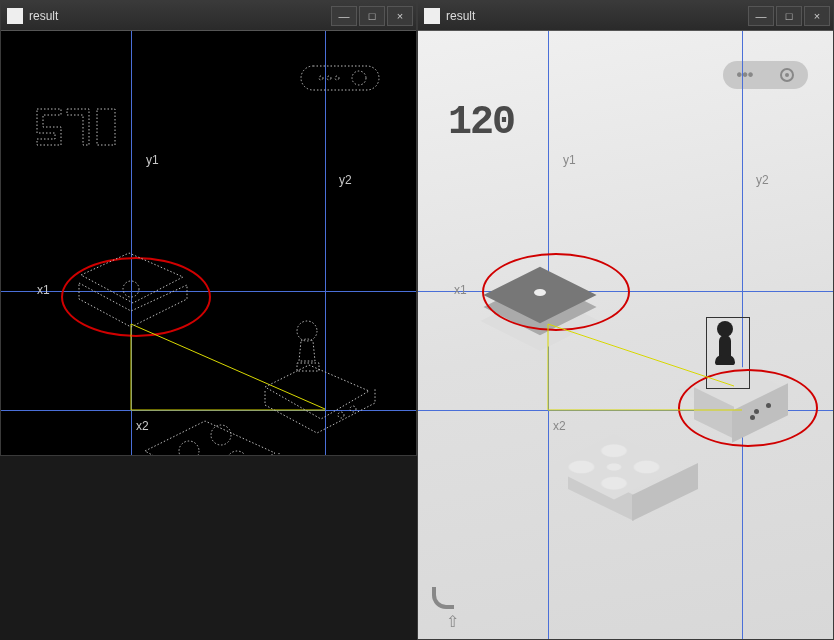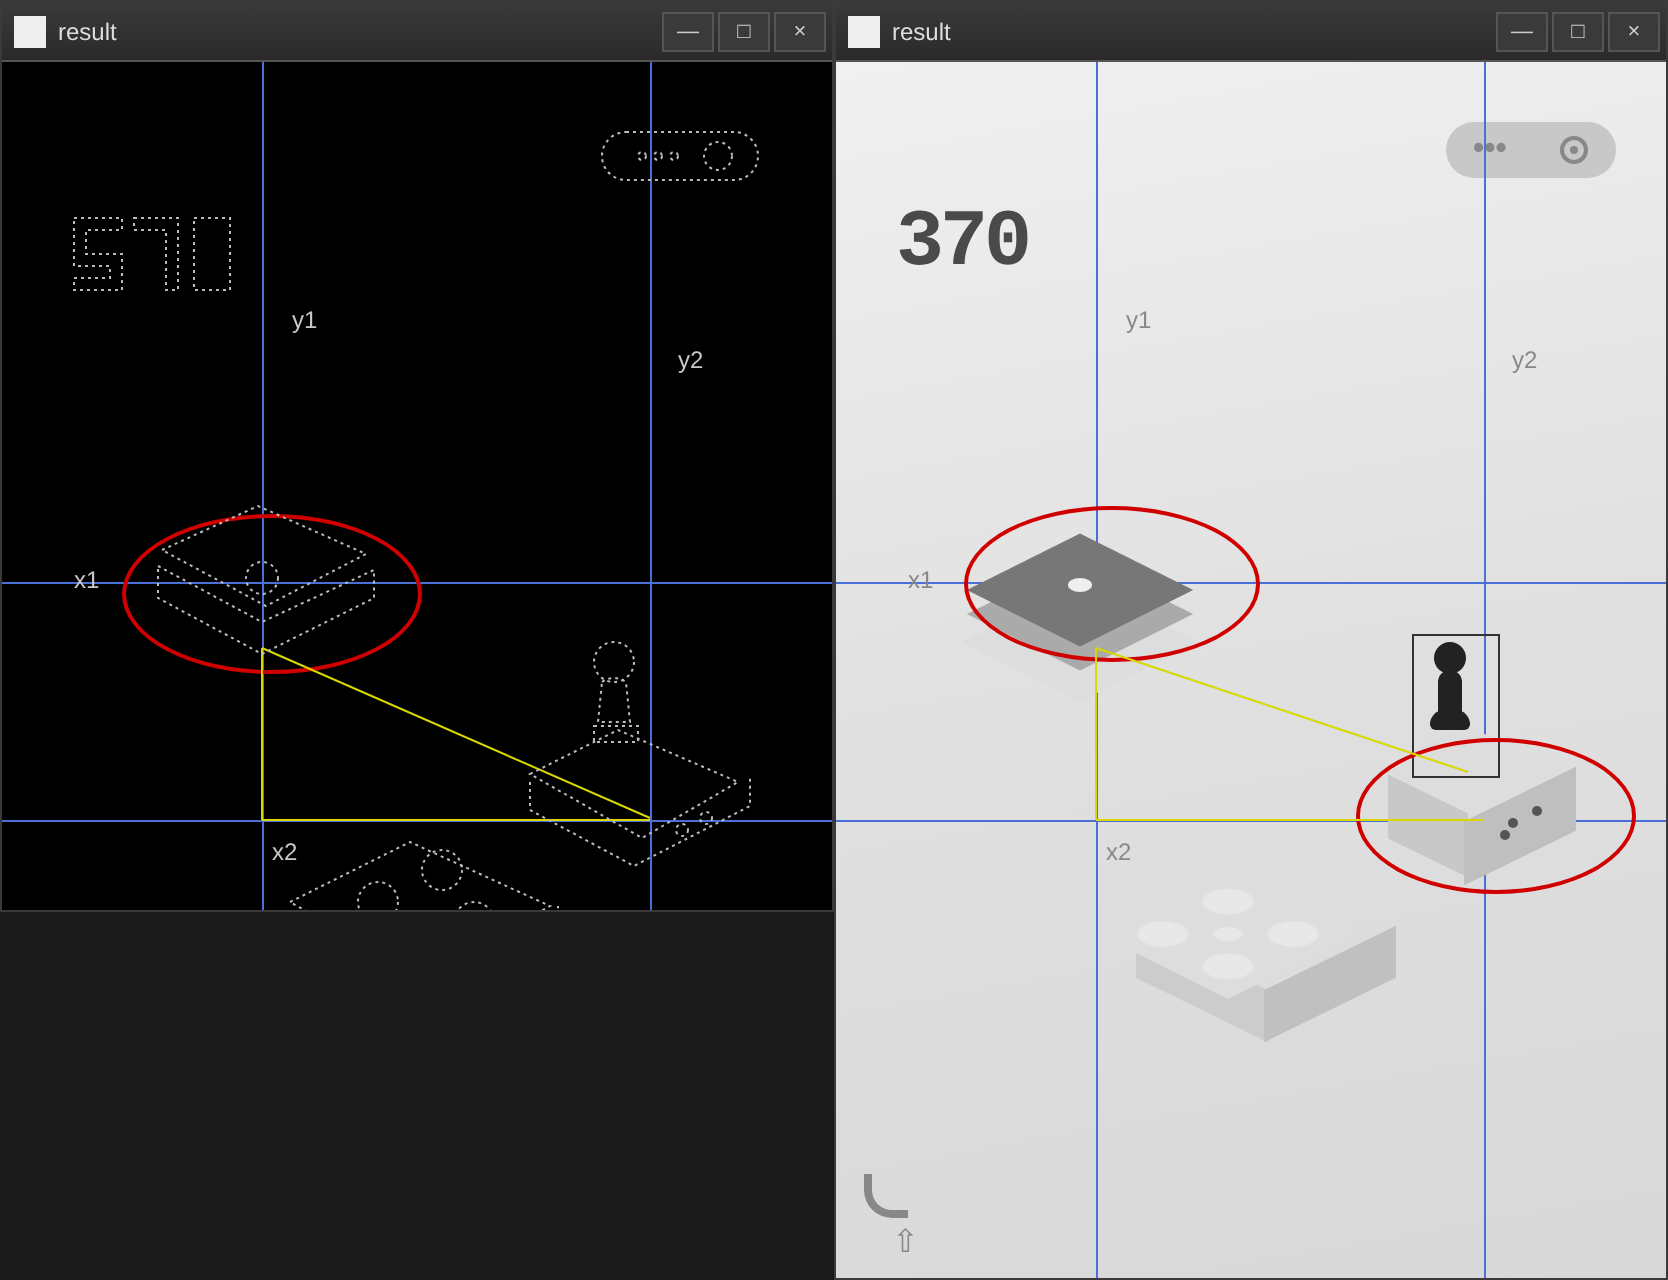--- a/index.html
+++ b/index.html
@@ -338,21 +338,21 @@
     <span class="icon"></span>
     <span class="title">result</span>
     <div class="controls">
       <div class="btn">—</div>
       <div class="btn">□</div>
       <div class="btn close">×</div>
     </div>
   </div>
   <div class="canvas canvas-white">
 
-    <div class="score"><span>370</span></div>
+    <div class="score"><span>120</span></div>
 
     <div class="pill">
       <span class="dots">•••</span>
       <span class="circ"></span>
     </div>
 
     <div class="vline" style="left:130px"></div>
     <div class="vline" style="left:324px"></div>
     <div class="hline" style="top:260px"></div>
     <div class="hline" style="top:379px"></div>

